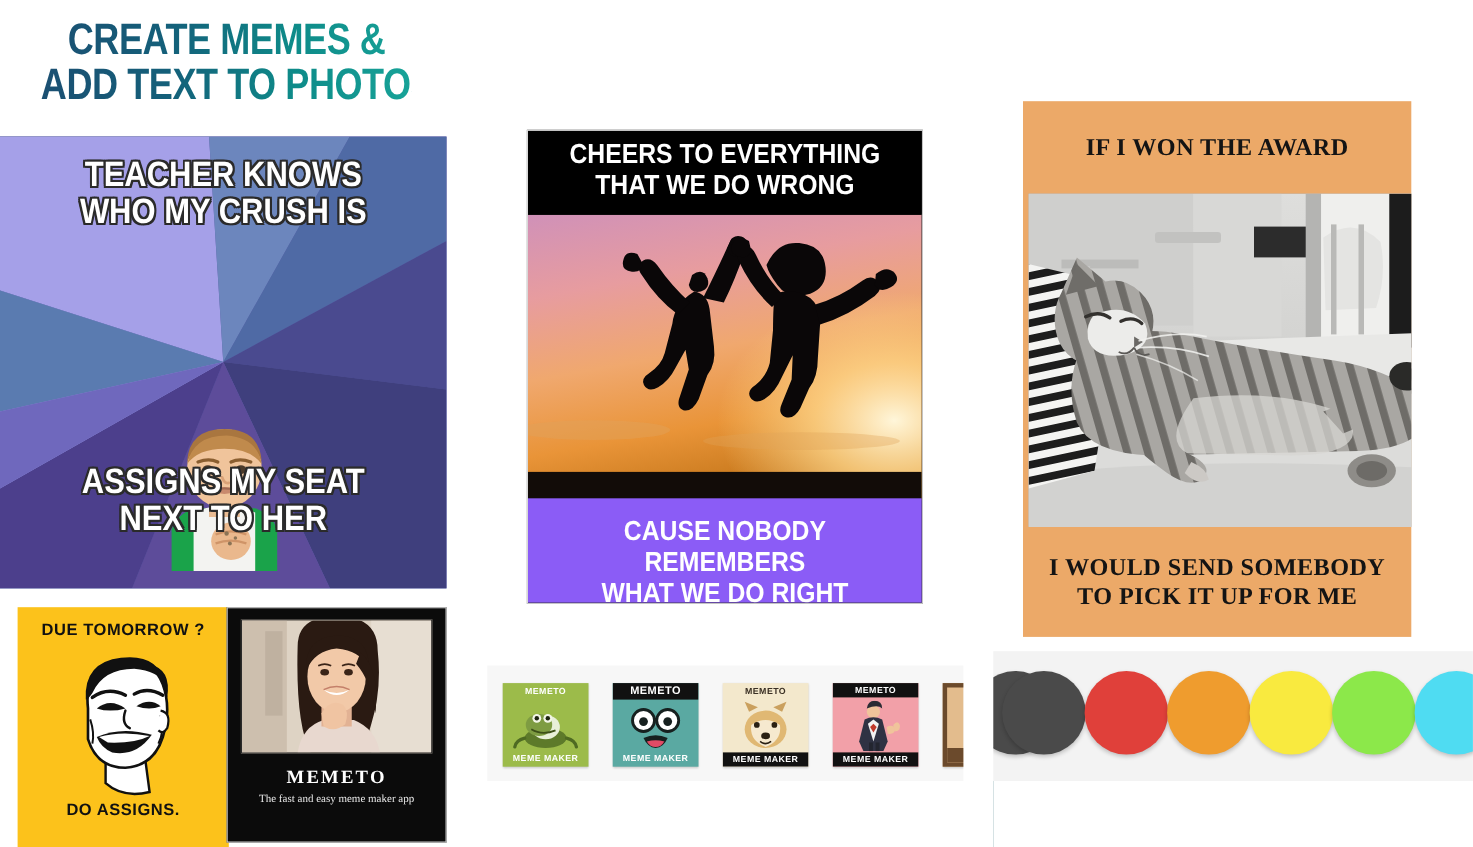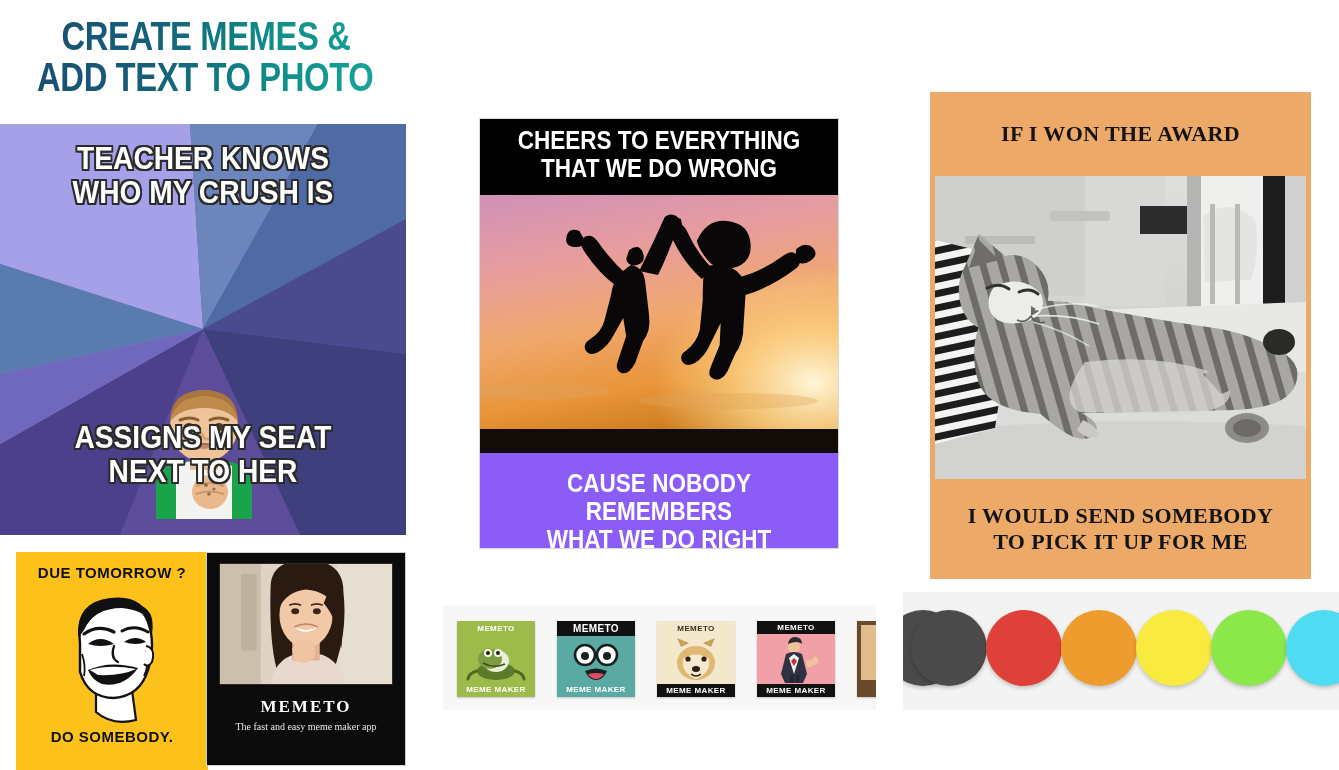--- a/index.html
+++ b/index.html
@@ -134,21 +134,21 @@
   .sc-top, .sc-bot {
     position:absolute; left:0; width:100%; text-align:center;
     font-weight:700; letter-spacing:.4px;
   }
   .sc-top { top:3px; font-size:8px; }
   .sc-bot { bottom:3px; font-size:8px; }
   .sc-art { position:absolute; left:0; top:16px; width:100%; height:46px; }
 
   
   #meme3 {
-    position:absolute; left:27px; top:92px; width:381px; height:487px;
+    position:absolute; left:27px; top:92px; width:353px; height:487px;
     background:#eca968; overflow:hidden;
   }
   #m3top {
     position:absolute; left:0; top:0; width:100%; height:84px;
     display:flex; align-items:center; justify-content:center;
   }
   #m3top .t, #m3bot .t {
     width:100%; text-align:center; color:#141414;
     font-family:"Liberation Serif", serif; font-weight:700;
     font-size:22px; line-height:1.16; text-transform:uppercase;
@@ -278,21 +278,21 @@
           <path d="M62 60 Q58 72 66 76" stroke="#111" stroke-width="2.2" fill="none" stroke-linecap="round"></path>
 
           <path d="M36 84 Q58 74 86 82 Q72 102 50 98 Q40 94 36 84 Z" fill="#111"></path>
           <path d="M38 84 Q58 78 84 83 Q70 90 46 89 Z" fill="#fff"></path>
 
           <path d="M30 68 Q34 80 32 90" stroke="#111" stroke-width="1.8" fill="none"></path>
           <path d="M94 64 Q98 78 92 90" stroke="#111" stroke-width="1.8" fill="none"></path>
 
           <path d="M94 60 Q104 62 100 76 Q96 82 92 78" fill="#fff" stroke="#111" stroke-width="2"></path>
         </svg>
-        <div class="yaotxt yt-bot">DO  SOMEBODY.</div>
+        <div class="yaotxt yt-bot">DO  ASSIGNS.</div>
       </div>
 
       <div id="memeDemo">
         <div id="demoPhoto">
           <svg viewBox="0 0 176 122" preserveAspectRatio="xMidYMid slice" width="100%" height="100%">
             <rect x="0" y="0" width="176" height="122" fill="#ded3c4"></rect>
             <rect x="0" y="0" width="42" height="122" fill="#cdbfae"></rect>
             <rect x="120" y="0" width="56" height="122" fill="#e7ded2"></rect>
             <rect x="22" y="10" width="16" height="78" fill="#bfb1a0"></rect>
 

